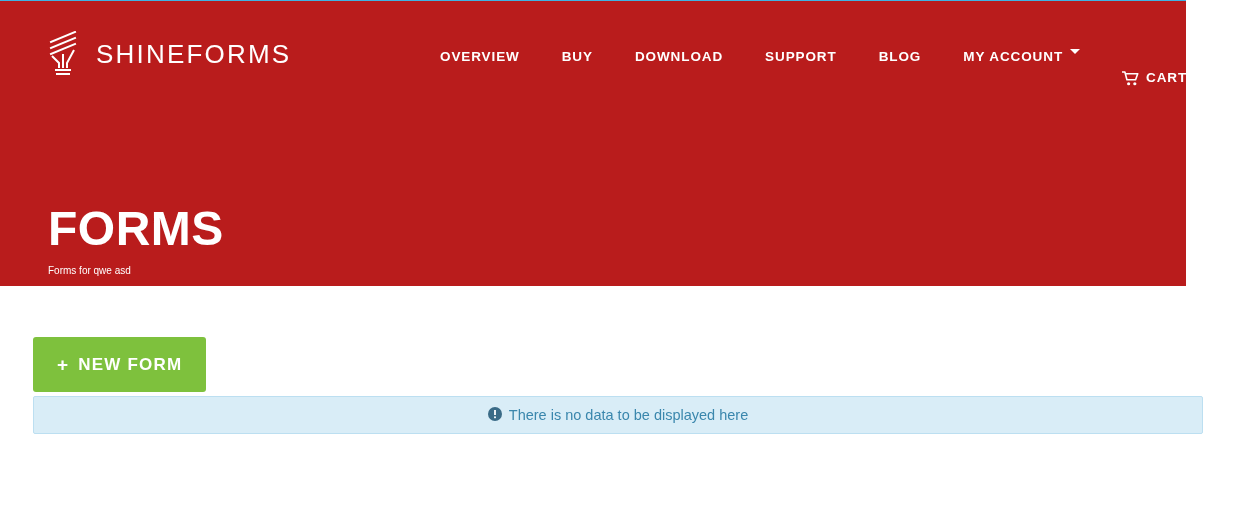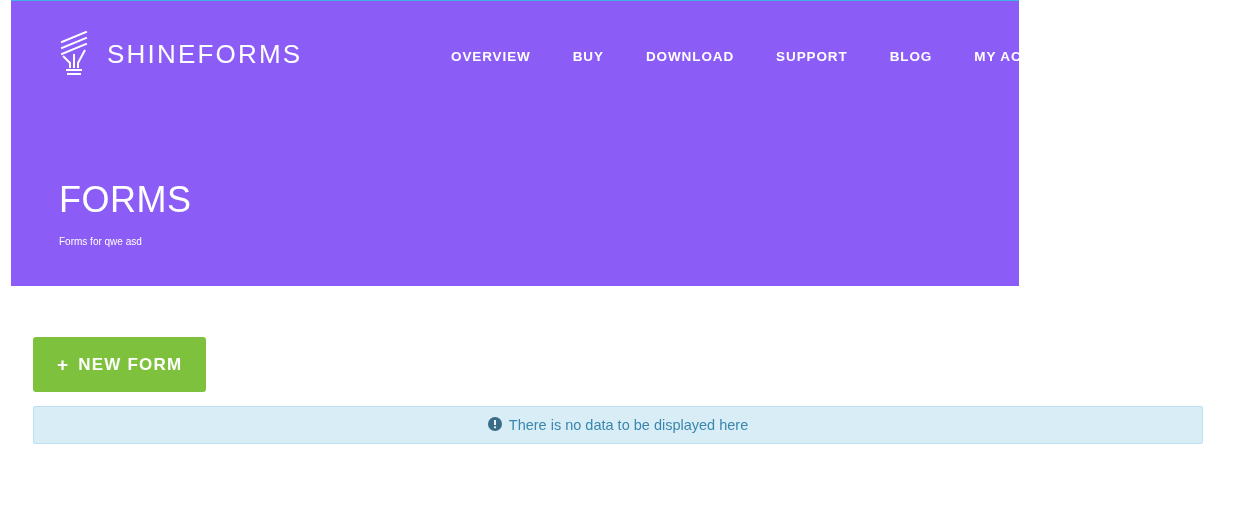--- a/index.html
+++ b/index.html
@@ -8,24 +8,24 @@
     width: 1236px;
     height: 511px;
     overflow: hidden;
     background: #ffffff;
     font-family: "Liberation Sans", sans-serif;
   }
 
   
   .hero {
     position: absolute;
-    top: 0; left: 11px;
-    width: 1008px;
+    top: 0; left: 0;
+    width: 1186px;
     height: 286px;
-    background: #8b5cf6;
+    background: #b91c1c;
     border-top: 1px solid #3fb3e3;
   }
 
   .navbar {
     position: absolute;
     top: 0; left: 0;
     width: 1236px;
     height: 104px;
   }
 
@@ -100,24 +100,25 @@
   }
 
   
   .hero-text {
     position: absolute;
     left: 48px;
     top: 176px;
   }
   .hero-title {
     color: #ffffff;
-    font-size: 36px;
-    font-weight: 400;
+    font-size: 48px;
+    font-weight: 700;
     line-height: 46px;
     letter-spacing: 0.5px;
+    margin-top: 29px;
   }
   .hero-subtitle {
     color: #ffffff;
     font-size: 10px;
     font-weight: 400;
     line-height: 20px;
     margin-top: 9px;
   }
 
   
@@ -152,21 +153,21 @@
   .plus-icon {
     font-size: 19px;
     font-weight: bold;
     margin-right: 9px;
     line-height: 1;
   }
 
   .alert-info {
     position: absolute;
     left: 33px;
-    top: 120px;
+    top: 110px;
     width: 1170px;
     height: 38px;
     background: #d9edf7;
     border: 1px solid #bcdff1;
     border-radius: 2px;
     display: flex;
     align-items: center;
     justify-content: center;
     color: #3a87ad;
     font-size: 14.5px;

